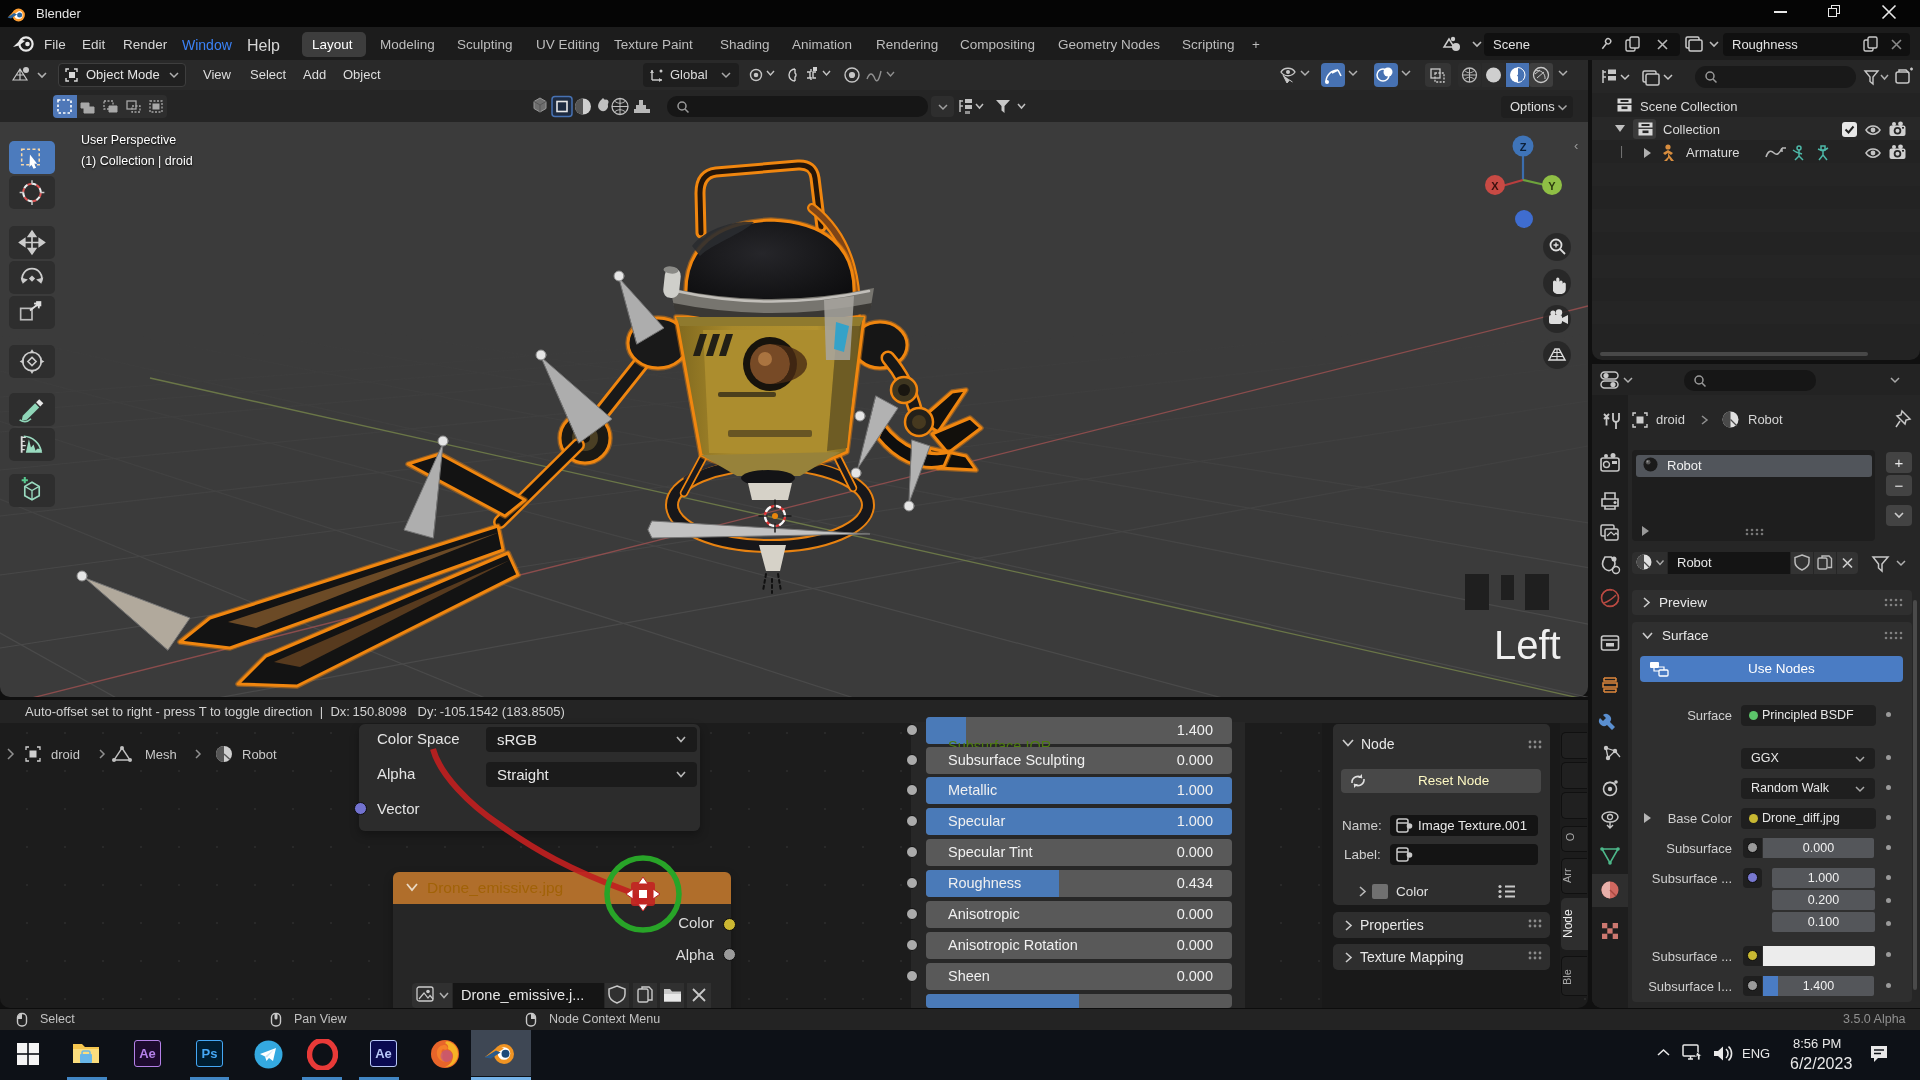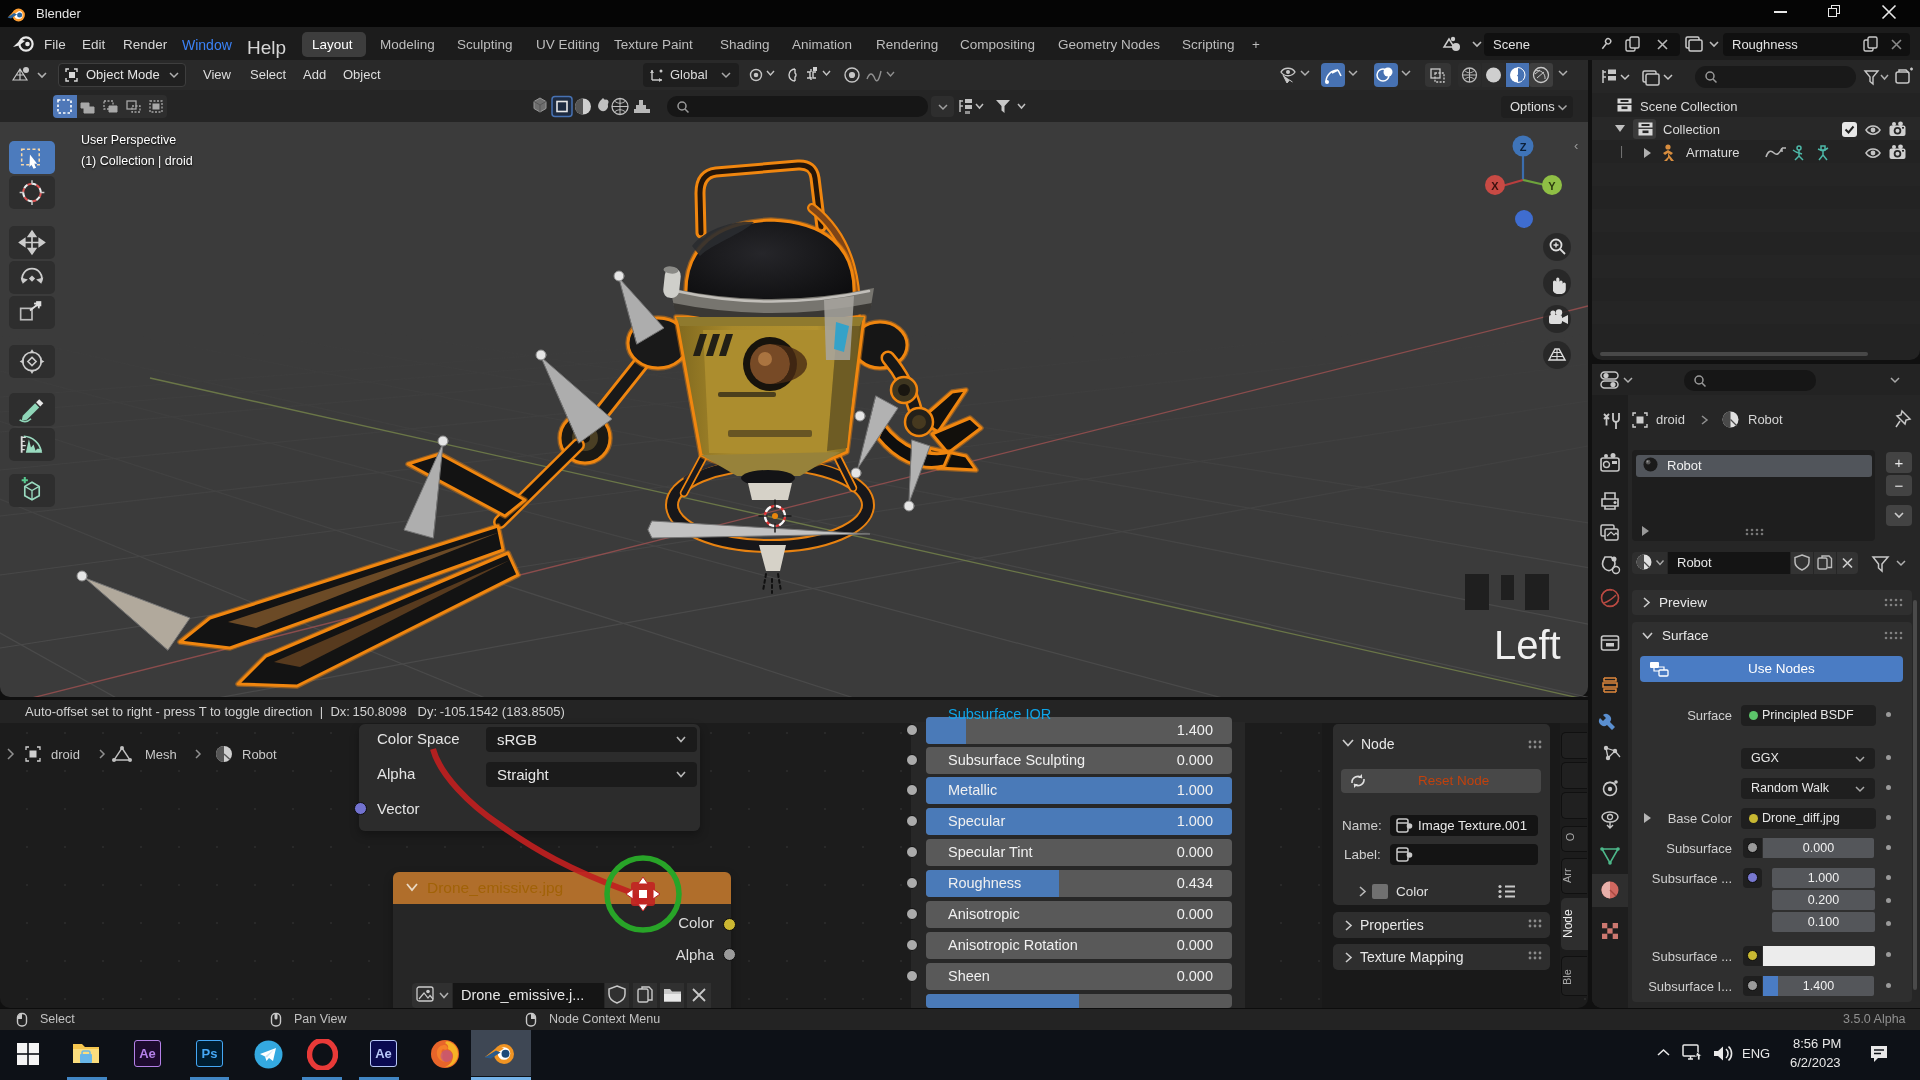--- a/index.html
+++ b/index.html
@@ -26,21 +26,21 @@
 <div class="abs" style="left:0;top:27px;width:1920px;height:33px;background:#1c1c1c"></div>
 <svg class="abs" style="left:12px;top:34px" width="24" height="20" viewBox="0 0 24 20">
 <circle cx="14" cy="10" r="6.6" fill="none" stroke="#e8e8e8" stroke-width="2.2"></circle>
     <circle cx="15.5" cy="10" r="2.3" fill="#e8e8e8"></circle>
 <path d="M1,13 L9,5.5 L13,7 L7,11.5 Z" fill="#e8e8e8"></path>
   </svg>
 <div class="tx" style="left:44px;top:37px;font-size:13.5px;color:#d6d6d6">File</div>
 <div class="tx" style="left:82px;top:37px;font-size:13.5px;color:#d6d6d6">Edit</div>
 <div class="tx" style="left:123px;top:37px;font-size:13.5px;color:#d6d6d6">Render</div>
 <div class="tx" style="left:182px;top:37px;font-size:14px;color:#3b82f6">Window</div>
-<div class="tx" style="left:247px;top:37px;font-size:19px;color:#d6d6d6">Help</div>
+<div class="tx" style="left:247px;top:37px;font-size:16px;color:#d6d6d6">Help</div>
 <div class="abs" style="left:302px;top:32px;width:64px;height:25px;background:#3d3d3d;border-radius:5px"></div>
 <div class="tx" style="left:312px;top:37px;font-size:13.5px;color:#fff">Layout</div>
 <div class="tx" style="left:380px;top:37px;font-size:13.5px;color:#bdbdbd">Modeling</div>
 <div class="tx" style="left:457px;top:37px;font-size:13.5px;color:#bdbdbd">Sculpting</div>
 <div class="tx" style="left:536px;top:37px;font-size:13.5px;color:#bdbdbd">UV Editing</div>
 <div class="tx" style="left:614px;top:37px;font-size:13.5px;color:#bdbdbd">Texture Paint</div>
 <div class="tx" style="left:720px;top:37px;font-size:13.5px;color:#bdbdbd">Shading</div>
 <div class="tx" style="left:792px;top:37px;font-size:13.5px;color:#bdbdbd">Animation</div>
 <div class="tx" style="left:876px;top:37px;font-size:13.5px;color:#bdbdbd">Rendering</div>
 <div class="tx" style="left:960px;top:37px;font-size:13.5px;color:#bdbdbd">Compositing</div>
@@ -526,21 +526,21 @@
     <rect x="4" y="11" width="17" height="7.5" fill="#e8e8e8"></rect>
   </svg>
 <div class="abs" style="left:687px;top:983px;width:24px;height:25px;background:#303030"></div>
 <svg class="abs" style="left:687px;top:983px" width="24" height="25" viewBox="0 0 24 25">
     <path d="M6,6 l12,12 M18,6 l-12,12" stroke="#c8c8c8" stroke-width="1.8"></path>
   </svg>
 <div class="abs" style="left:911px;top:722px;width:334px;height:286px;background:#272727"></div>
 <div class="abs" style="left:926px;top:717px;width:306px;height:27px;background:#595959;border-radius:4px;overflow:hidden">
 <div class="abs" style="left:0;top:0;width:40px;height:27px;background:#4a7ab8"></div>
 </div>
-<div class="tx" style="left:948px;top:706px;font-size:14.5px;color:#0ea5e9">Subsurface IOR</div>
+<div class="tx" style="left:948px;top:738px;font-size:14.5px;color:#4d7c0f">Subsurface IOR</div>
 <div class="tx" style="left:1080px;top:722px;font-size:14.5px;color:#f0f0f0;width:133px;text-align:right">1.400</div>
 <div class="abs" style="left:906px;top:724px;width:12px;height:12px;border-radius:50%;background:#ababab;border:1px solid #111"></div>
 <div class="abs" style="left:926px;top:747px;width:306px;height:27px;background:#595959;border-radius:4px;overflow:hidden">
 </div>
 <div class="tx" style="left:948px;top:752px;font-size:14.5px;color:#f0f0f0">Subsurface Sculpting</div>
 <div class="tx" style="left:1080px;top:752px;font-size:14.5px;color:#f0f0f0;width:133px;text-align:right">0.000</div>
 <div class="abs" style="left:906px;top:754px;width:12px;height:12px;border-radius:50%;background:#ababab;border:1px solid #111"></div>
 <div class="abs" style="left:926px;top:777px;width:306px;height:27px;background:#595959;border-radius:4px;overflow:hidden">
 <div class="abs" style="left:0;top:0;width:306px;height:27px;background:#4a7ab8"></div>
 </div>
@@ -606,21 +606,21 @@
       <circle cx="7" cy="7" r="1.4"></circle>
       <circle cx="12" cy="2" r="1.4"></circle>
       <circle cx="12" cy="7" r="1.4"></circle>
     </g>
   </svg>
 <div class="abs" style="left:1341px;top:769px;width:200px;height:24px;background:#484848;border-radius:4px"></div>
 <svg class="abs" style="left:1348px;top:772px" width="20" height="18" viewBox="0 0 20 18">
 <path d="M4,11 a6,6 0 0 1 10,-5 M16,7 a6,6 0 0 1 -10,5" fill="none" stroke="#e0e0e0" stroke-width="1.6"></path>
     <path d="M14,2 v4 h-4 Z M6,16 v-4 h4 Z" fill="#e0e0e0"></path>
   </svg>
-<div class="tx" style="left:1418px;top:773px;font-size:13.5px;color:#c2410c">Reset Node</div>
+<div class="tx" style="left:1418px;top:773px;font-size:13.5px;color:#fef9c3">Reset Node</div>
 <div class="tx" style="left:1342px;top:818px;font-size:13.5px;color:#d0d0d0">Name:</div>
 <div class="abs" style="left:1390px;top:815px;width:148px;height:21px;background:#141414;border-radius:4px"></div>
 <svg class="abs" style="left:1395px;top:817px" width="20" height="17" viewBox="0 0 20 17">
 <rect x="2" y="2" width="11" height="13" rx="2" fill="none" stroke="#c8c8c8" stroke-width="1.5"></rect>
     <path d="M2,6 h11" stroke="#c8c8c8" stroke-width="1.5"></path>
     <circle cx="14.5" cy="9" r="2.8" fill="#c8c8c8"></circle>
   </svg>
 <div class="tx" style="left:1418px;top:818px;font-size:13.2px;color:#e8e8e8">Image Texture.001</div>
 <div class="tx" style="left:1344px;top:847px;font-size:13.5px;color:#d0d0d0">Label:</div>
 <div class="abs" style="left:1390px;top:844px;width:148px;height:21px;background:#141414;border-radius:4px"></div>
@@ -1125,16 +1125,16 @@
 <rect x="3" y="3" width="15" height="11" rx="1" fill="none" stroke="#e8e8e8" stroke-width="1.5"></rect>
     <path d="M8,17 h5 m-2.5,-3 v3" stroke="#e8e8e8" stroke-width="1.5"></path>
     <path d="M17,10 l5,4 -2,0 0,4 -2.5,0 0,-4 -2,0 Z" fill="#e8e8e8" stroke="#0d1117" stroke-width="0.8"></path>
   </svg>
 <svg class="abs" style="left:1711px;top:1044px" width="24" height="19" viewBox="0 0 24 19">
 <path d="M3,7 h4 l5,-4.5 v14 L7,12 H3 Z" fill="#e8e8e8"></path>
     <path d="M15,5 a6,6 0 0 1 0,9 M17.5,2.5 a9.5,9.5 0 0 1 0,14" stroke="#e8e8e8" stroke-width="1.6" fill="none"></path>
   </svg>
 <div class="tx" style="left:1742px;top:1046px;font-size:13px;color:#e8e8e8">ENG</div>
 <div class="tx" style="left:1793px;top:1036px;font-size:13px;color:#e8e8e8">8:56 PM</div>
-<div class="tx" style="left:1790px;top:1055px;font-size:13px;color:#e8e8e8">6/2/2023</div>
+<div class="tx" style="left:1790px;top:1055px;font-size:16px;color:#e8e8e8">6/2/2023</div>
 <svg class="abs" style="left:1868px;top:1043px" width="22" height="21" viewBox="0 0 22 21">
 <path d="M3,3 h16 v12 h-9 l-4,4 v-4 h-3 Z" fill="#e8e8e8"></path>
     <path d="M6,7 h10 M6,10.5 h7" stroke="#0d1117" stroke-width="1.4"></path>
   </svg>
 </body></html>

